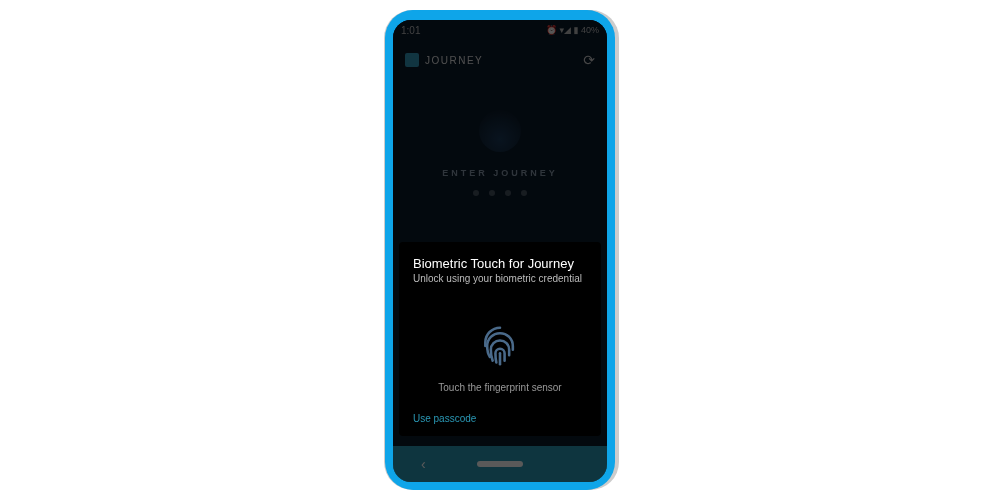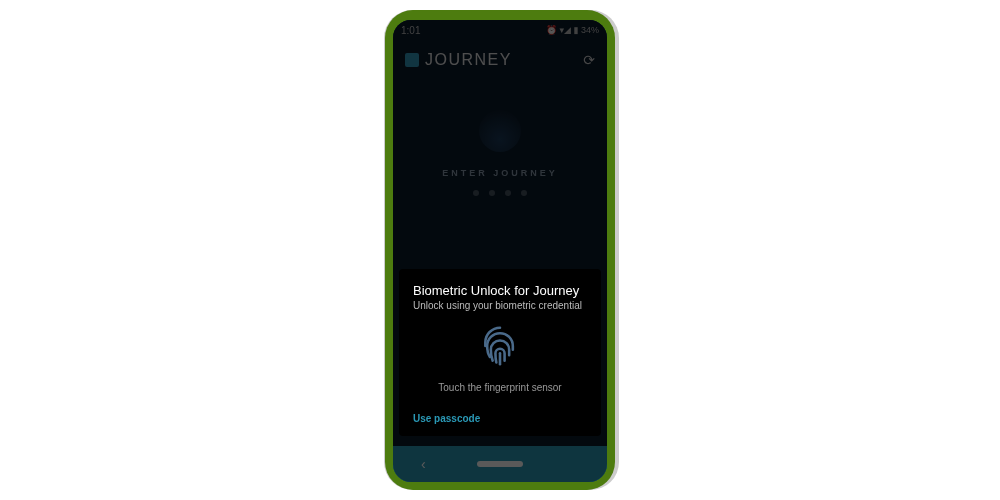--- a/index.html
+++ b/index.html
@@ -8,21 +8,21 @@
       height: 500px;
       background: #ffffff;
       display: flex;
       align-items: center;
       justify-content: center;
       font-family: -apple-system, BlinkMacSystemFont, sans-serif;
     }
     .phone-frame {
       width: 230px;
       height: 480px;
-      background: #4d7c0f;
+      background: #0ea5e9;
       border-radius: 28px;
       padding: 10px 8px 8px;
       position: relative;
       box-shadow: 4px 0 0 rgba(0,0,0,0.2), -1px 0 0 rgba(0,0,0,0.2);
     }
     .phone-frame::before {
       content: "";
       position: absolute;
       top: 12px;
       left: 50%;
@@ -74,21 +74,21 @@
       color: #e0e0e0;
       position: relative;
       z-index: 3;
     }
     .brand { display: flex; align-items: center; gap: 6px; }
     .brand-icon {
       width: 14px; height: 14px;
       background: #3399bb;
       border-radius: 2px;
     }
-    .brand-text { font-size: 16px; letter-spacing: 1.5px; font-weight: 500; }
+    .brand-text { font-size: 10px; letter-spacing: 1.5px; font-weight: 500; }
     .sync-icon { color: #ccc; font-size: 14px; }
     .passcode-area {
       flex: 1;
       display: flex;
       flex-direction: column;
       align-items: center;
       padding-top: 30px;
       position: relative;
       z-index: 3;
     }
@@ -123,38 +123,38 @@
     }
     .sheet-title {
       color: #fff;
       font-size: 13px;
       font-weight: 500;
       margin-bottom: 2px;
     }
     .sheet-sub {
       color: #bbb;
       font-size: 10px;
-      margin-bottom: 13px;
+      margin-bottom: 40px;
     }
     .fp-wrap {
       display: flex;
       flex-direction: column;
       align-items: center;
     }
     .fp-icon { width: 44px; height: 44px; margin-bottom: 14px; }
     .fp-hint {
       color: #999;
       font-size: 10px;
       text-align: center;
       margin-bottom: 20px;
     }
     .use-passcode {
       color: #2a98b5;
       font-size: 10px;
-      font-weight: 700;
+      font-weight: 400;
       cursor: pointer;
       align-self: flex-start;
     }
     .nav-bar {
       position: absolute;
       left: 0; right: 0; bottom: 0;
       height: 36px;
       background: #2a98b5;
       display: flex;
       align-items: center;
@@ -175,21 +175,21 @@
   </style>
 </head>
 <body>
 
 <div class="phone-frame">
   <div class="screen">
 
     <div class="dimmed">
       <div class="status-bar">
         <span>1:01</span>
-        <span class="status-icons">⏰ ▾◢ ▮ 34%</span>
+        <span class="status-icons">⏰ ▾◢ ▮ 40%</span>
       </div>
 
       <div class="app-header">
         <div class="brand">
           <span class="brand-icon"></span>
           <span class="brand-text">JOURNEY</span>
         </div>
         <span class="sync-icon">⟳</span>
       </div>
 
@@ -201,21 +201,21 @@
           <span class="dot"></span>
           <span class="dot"></span>
           <span class="dot"></span>
         </div>
       </div>
     </div>
 
     <div class="overlay-dim"></div>
 
     <div class="biometric-sheet">
-      <div class="sheet-title">Biometric Unlock for Journey</div>
+      <div class="sheet-title">Biometric Touch for Journey</div>
       <div class="sheet-sub">Unlock using your biometric credential</div>
       <div class="fp-wrap">
         <svg class="fp-icon" viewBox="0 0 24 24" fill="none" stroke="#4a6a8a" stroke-width="1.4" stroke-linecap="round">
           <path d="M12 2C7.6 2 4 5.6 4 10v2"></path>
           <path d="M6.5 18c-.8-1.2-1.5-3-1.5-6 0-3.9 3.1-7 7-7s7 3.1 7 7v2"></path>
           <path d="M8 20c-.6-1.5-1-3-1-6 0-2.8 2.2-5 5-5s5 2.2 5 5v3"></path>
           <path d="M10 21c-.4-1.5-.5-3-.5-5 0-1.4 1.1-2.5 2.5-2.5s2.5 1.1 2.5 2.5v4"></path>
           <path d="M12 22v-6"></path>
         </svg>
         <div class="fp-hint">Touch the fingerprint sensor</div>

